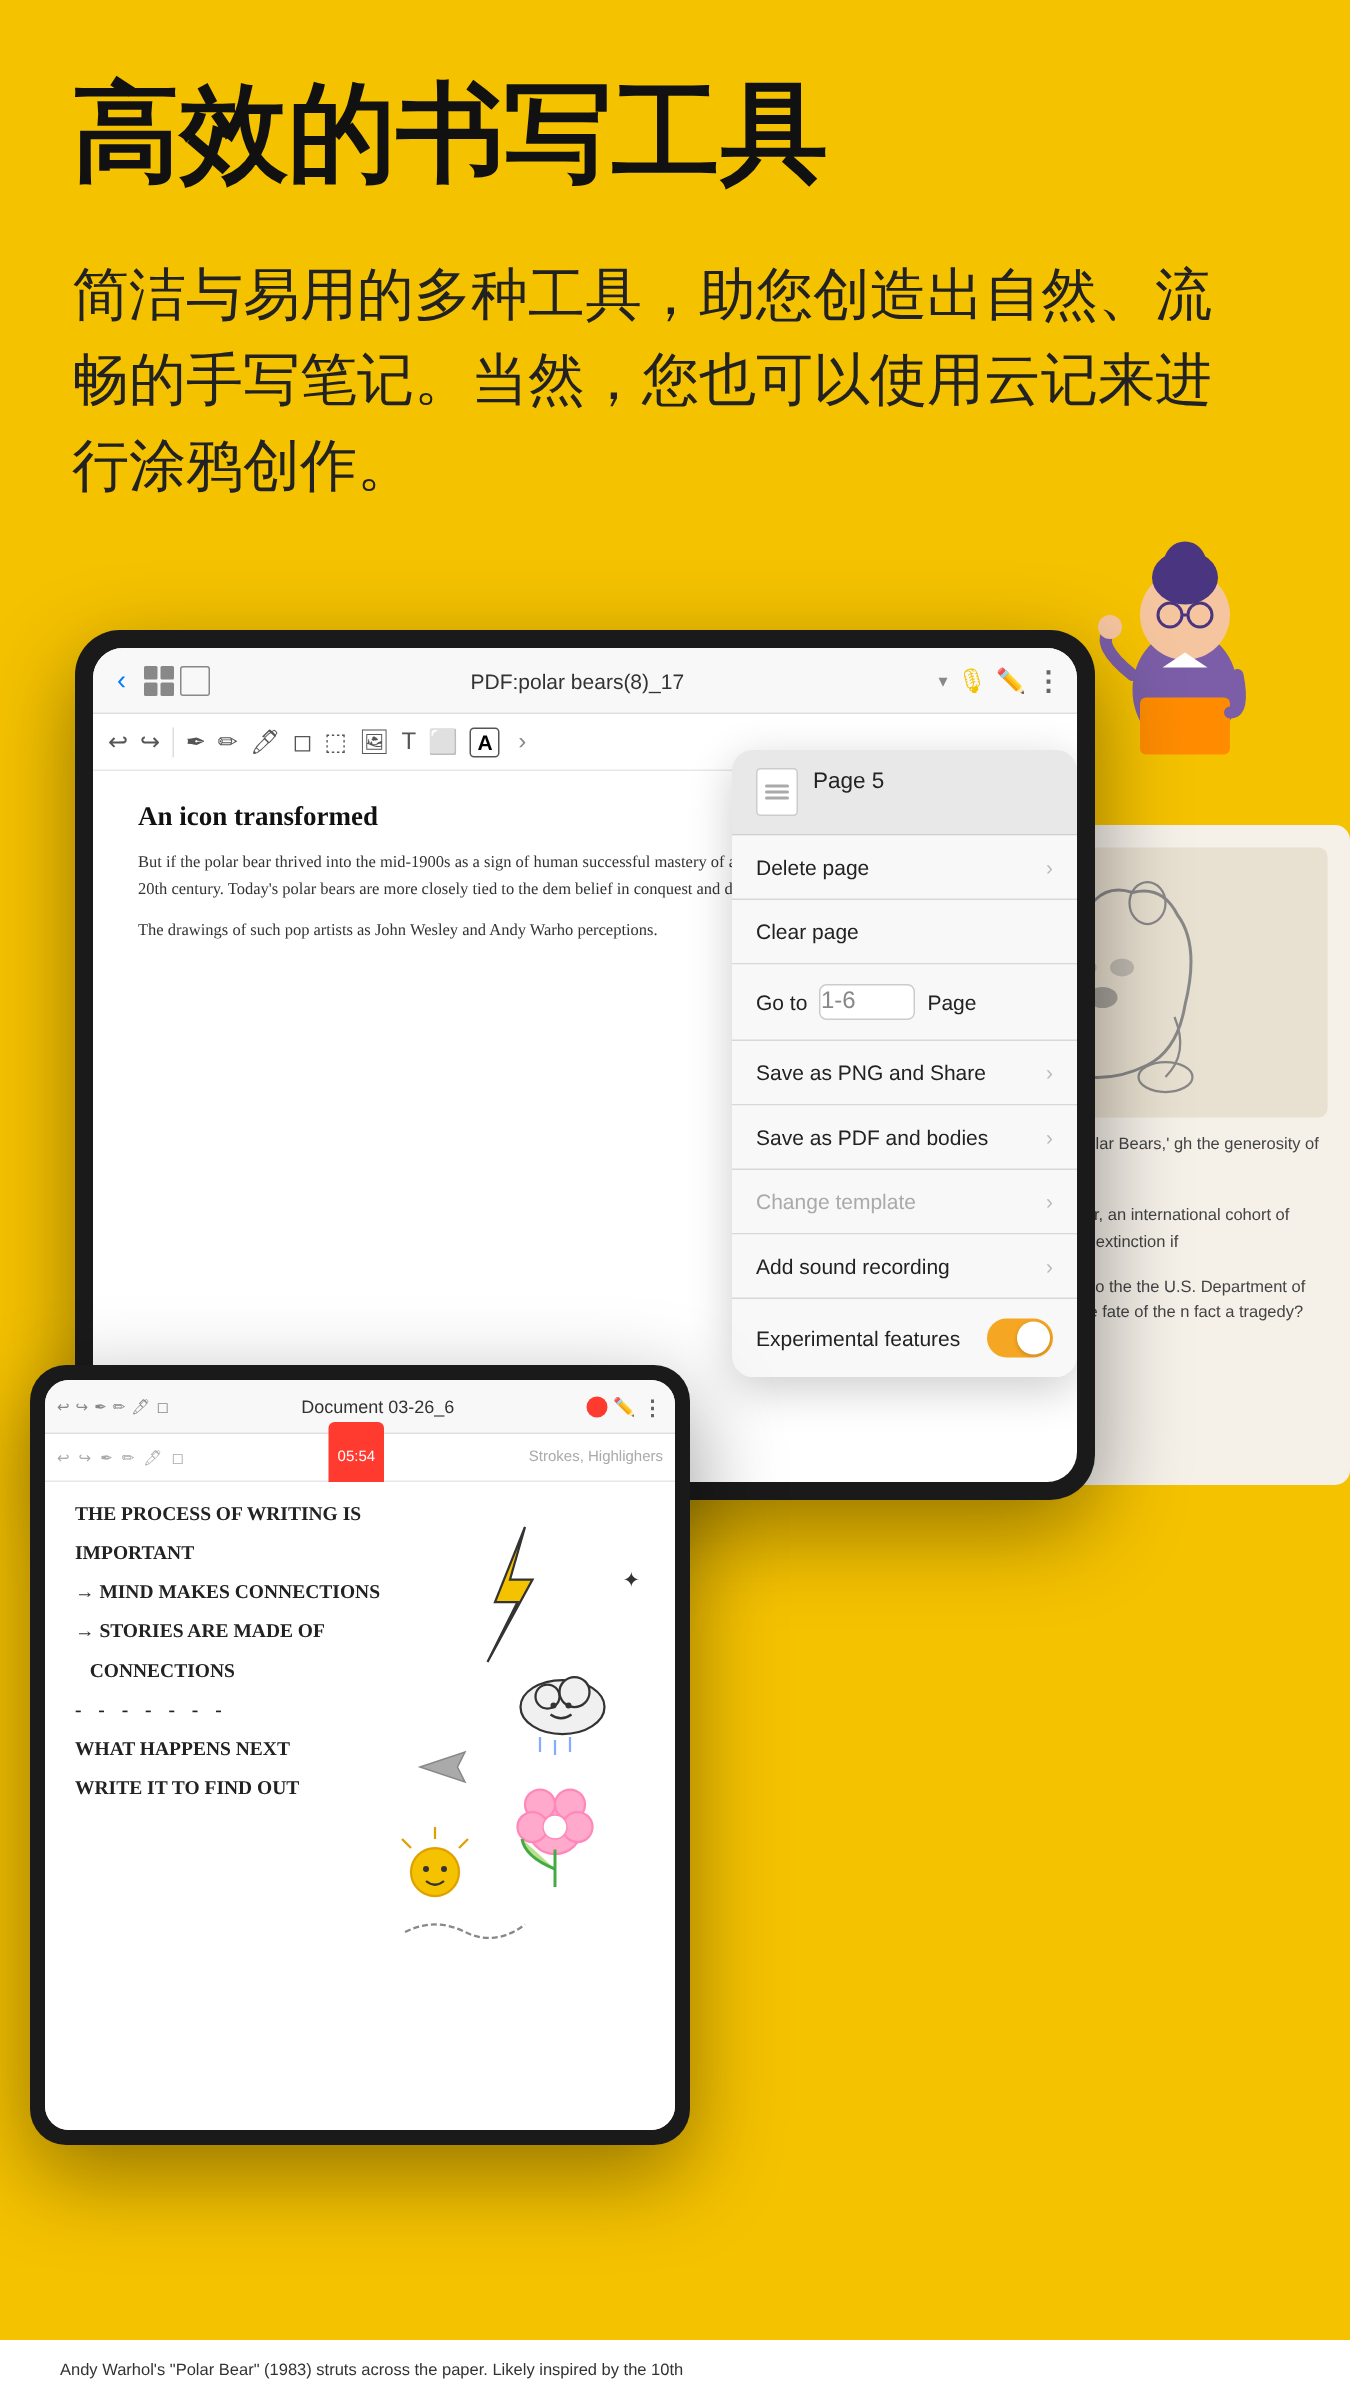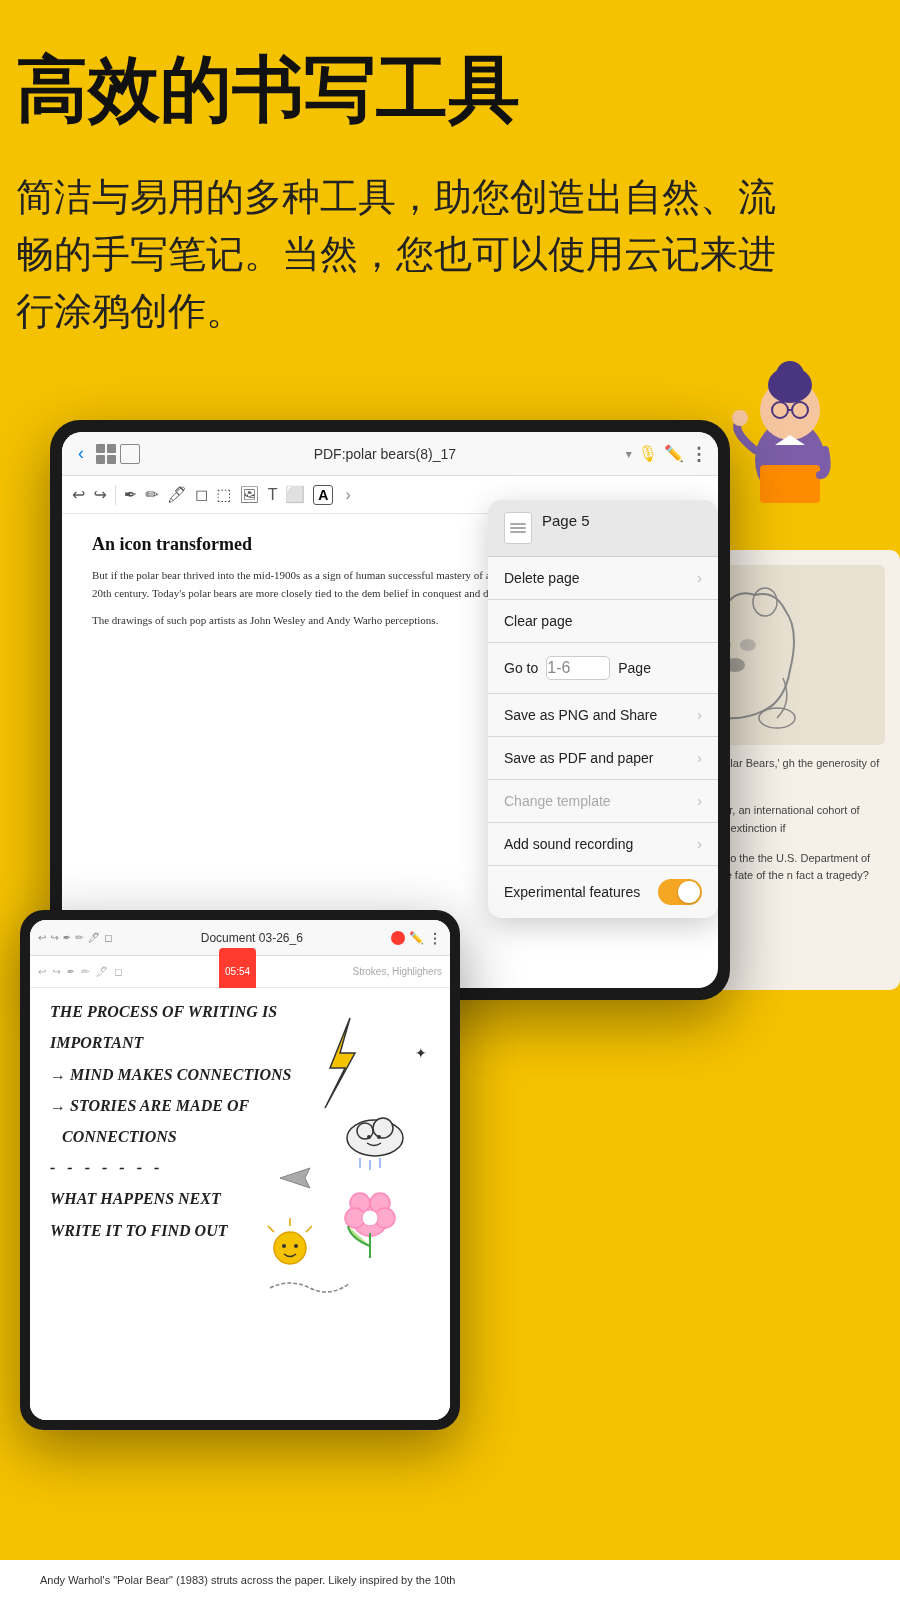--- a/index.html
+++ b/index.html
@@ -7,21 +7,21 @@
     body {
       width: 900px;
       min-height: 1600px;
       background: #F5C200;
       font-family: -apple-system, 'PingFang SC', 'Helvetica Neue', sans-serif;
       overflow-x: hidden;
       position: relative;
     }
 
     .hero-section {
-      padding: 50px 40px 20px 16px;
+      padding: 50px 40px 20px 48px;
       position: relative;
     }
 
     .hero-title {
       font-size: 72px;
       font-weight: 900;
       color: #111;
       line-height: 1.1;
       margin-bottom: 40px;
     }
@@ -356,26 +356,25 @@
     .handwriting-area {
       padding: 10px 20px;
       background: #fff;
       height: calc(100% - 68px);
       position: relative;
       overflow: hidden;
     }
 
     .hw-text {
       font-family: 'Comic Sans MS', cursive;
-      font-size: 16px;
+      font-size: 13px;
       color: #222;
       line-height: 1.7;
       text-transform: uppercase;
       font-weight: 600;
-      font-style: italic;
     }
 
     .hw-line {
       margin-bottom: 4px;
     }
 
     .hw-arrow {
       color: #333;
     }
 
@@ -538,21 +537,21 @@
             <span class="menu-item-text">Page</span>
           </div>
         </div>
 
         <div class="menu-item">
           <span class="menu-item-text">Save as PNG and Share</span>
           <span class="menu-item-arrow">›</span>
         </div>
 
         <div class="menu-item">
-          <span class="menu-item-text">Save as PDF and paper</span>
+          <span class="menu-item-text">Save as PDF and bodies</span>
           <span class="menu-item-arrow">›</span>
         </div>
 
         <div class="menu-item">
           <span class="menu-item-text disabled">Change template</span>
           <span class="menu-item-arrow">›</span>
         </div>
 
         <div class="menu-item">
           <span class="menu-item-text">Add sound recording</span>

